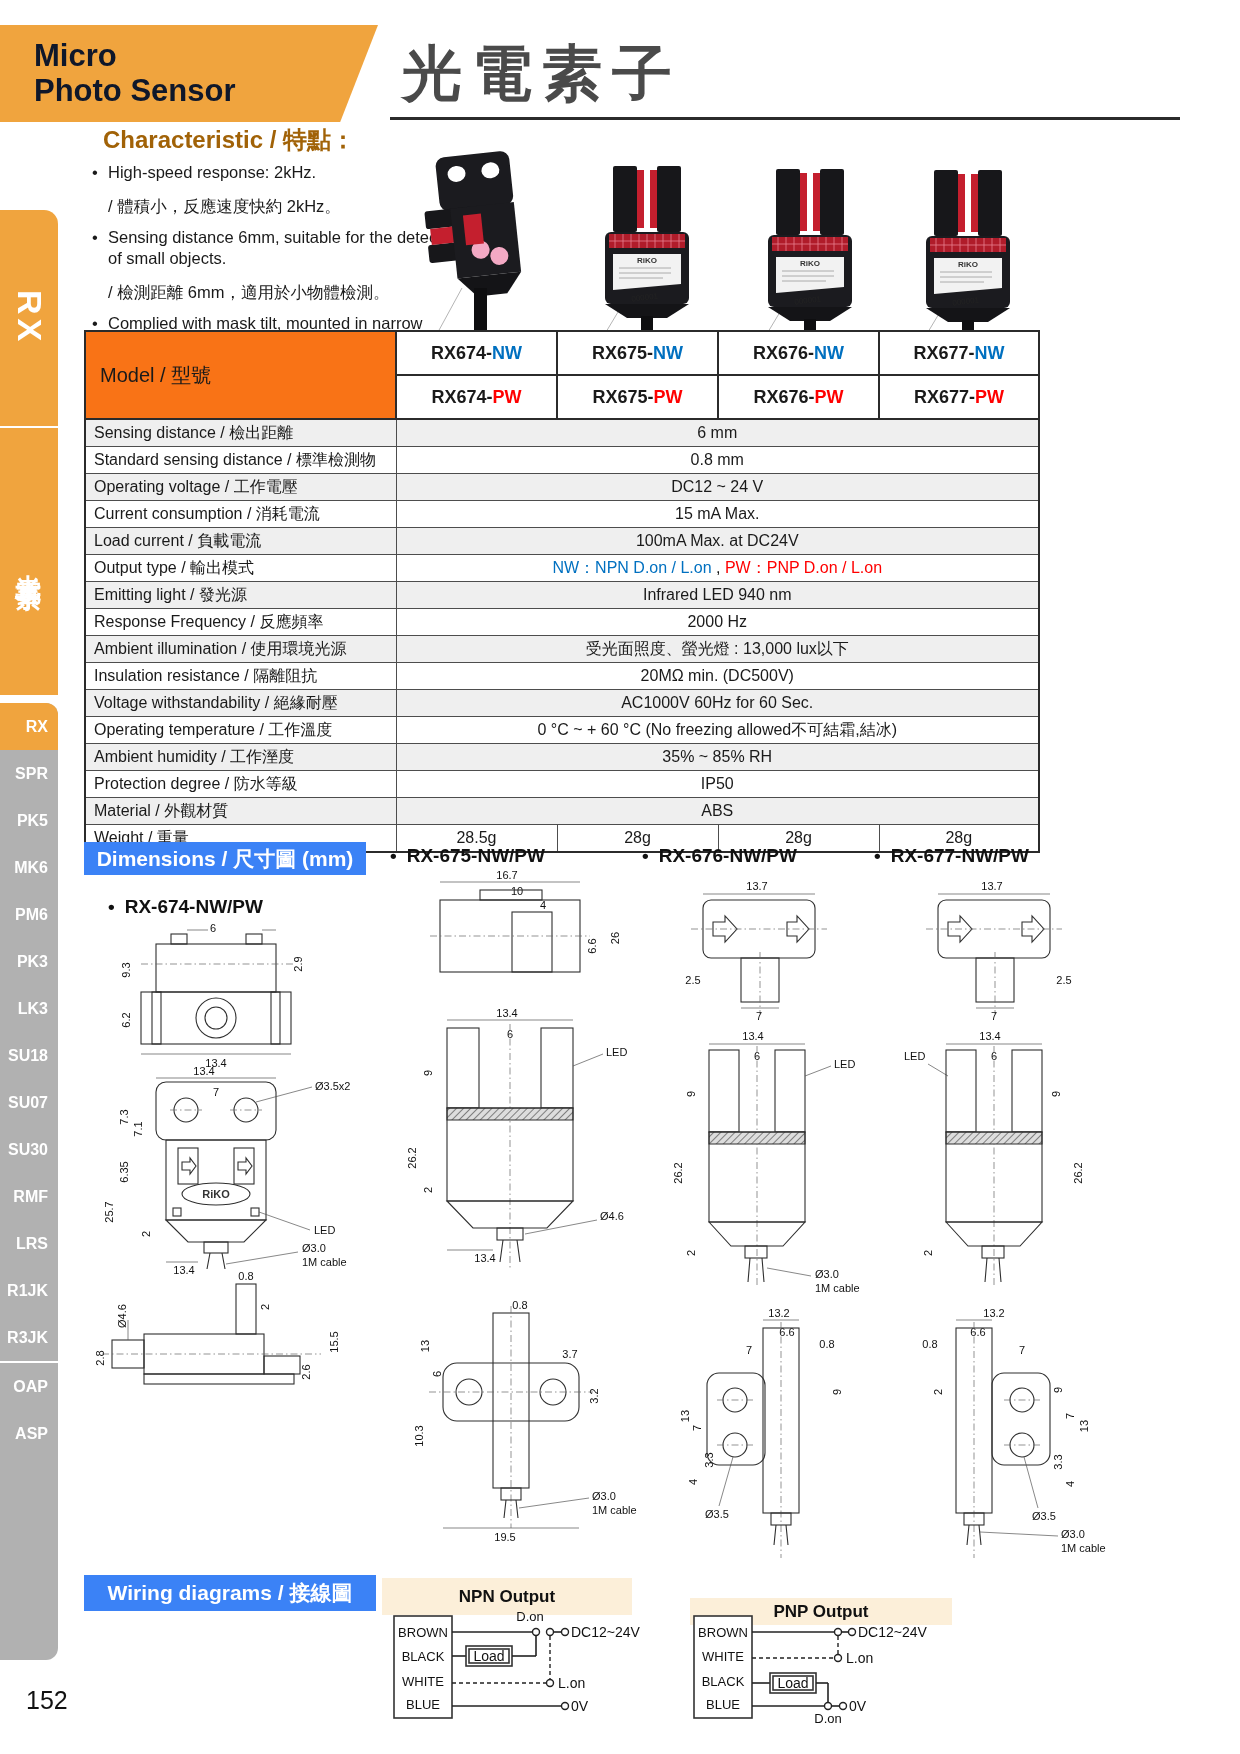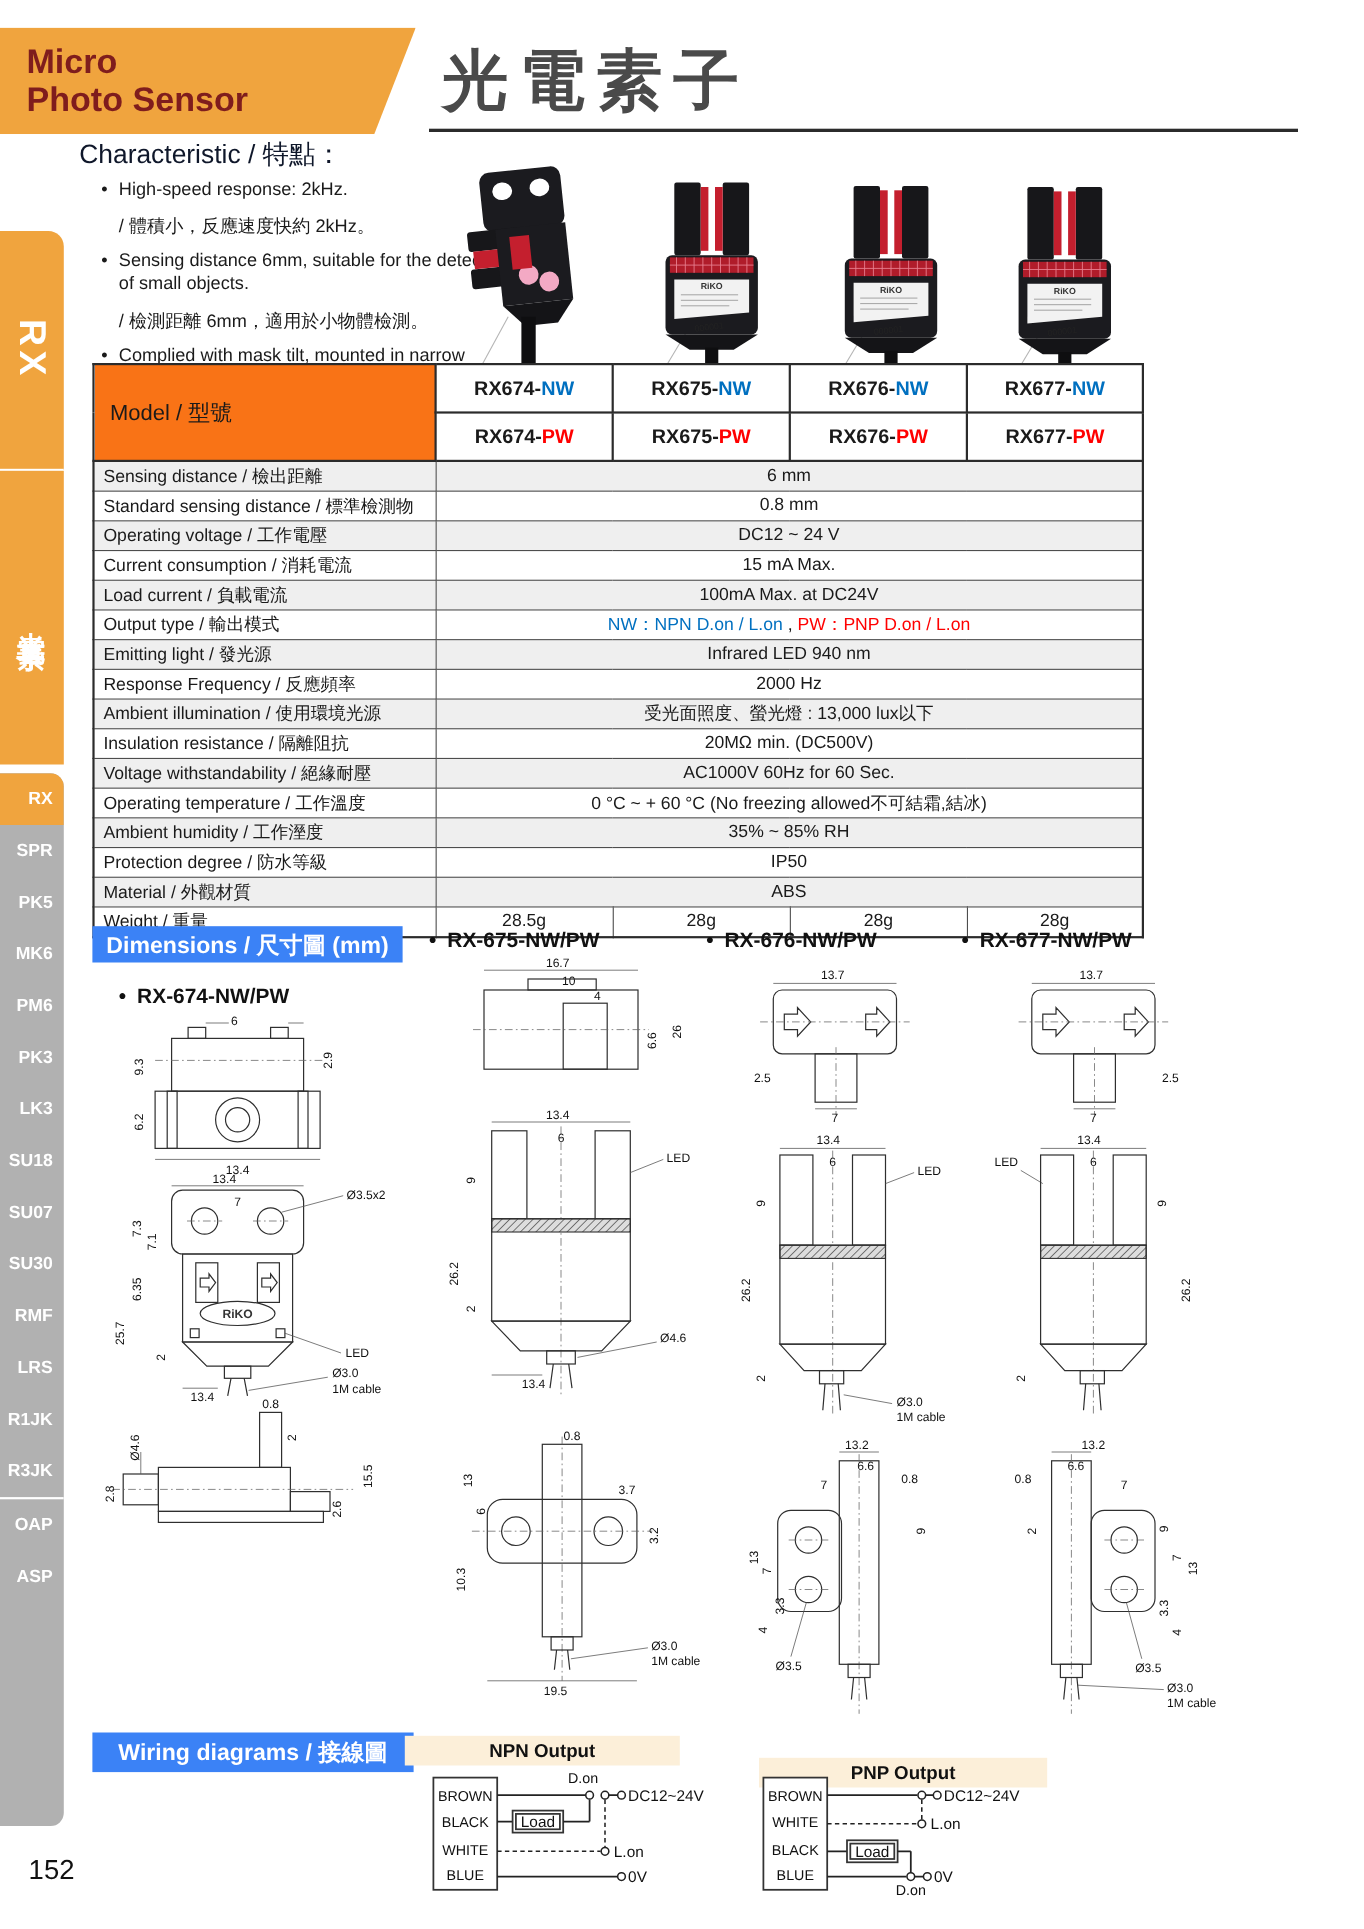--- a/index.html
+++ b/index.html
@@ -3,42 +3,42 @@
 <meta charset="utf-8">
 <style>
   html,body{margin:0;padding:0;background:#e8e8e8;}
   .page{position:relative;width:1240px;height:1754px;background:#ffffff;overflow:hidden;
         font-family:"Liberation Sans","DejaVu Sans",sans-serif;color:#1a1a1a;}
   .abs{position:absolute;}
 
   
   .hdr-orange{left:0;top:25px;width:378px;height:97px;background:#F0A43E;
     clip-path:polygon(0 0,100% 0,90% 100%,0 100%);display:flex;align-items:center;}
-  .hdr-orange .t{color:#7f1d1d;font-weight:bold;font-size:31px;line-height:1.12;padding-left:24px;}
+  .hdr-orange .t{color:#0f172a;font-weight:bold;font-size:31px;line-height:1.12;padding-left:34px;}
   .cn-title{left:402px;top:34px;font-size:60px;font-weight:bold;color:#4a4a4a;letter-spacing:10px;}
   .cn-underline{left:390px;top:117px;width:790px;height:3px;background:#2b2b2b;}
 
   
   .side-tab{left:0;width:58px;background:#F0A43E;border-radius:0 14px 0 0;
     display:flex;align-items:center;justify-content:center;}
   .side-tab.t1{top:210px;height:216px;border-bottom:2px solid #fff;}
   .side-tab.t2{top:428px;height:267px;border-radius:0;}
   .vtext{writing-mode:vertical-rl;color:#fff;font-weight:bold;}
   .vtext.series{font-size:34px;letter-spacing:4px;}
   .vtext.cat{font-size:26px;text-orientation:upright;letter-spacing:4px;}
   .side-strip{left:0;top:703px;width:58px;height:957px;background:#b1b1b1;
     border-radius:0 12px 12px 0;display:flex;flex-direction:column;overflow:hidden;}
   .side-item{height:47px;line-height:47px;text-align:right;padding-right:10px;
     color:#fff;font-weight:bold;font-size:16px;flex:0 0 auto;}
   .side-item.active{background:#F0A43E;}
   .side-div{height:2px;background:#fff;flex:0 0 auto;}
   .side-spacer{flex:1 1 auto;}
 
   
-  .char-head{left:72px;top:124px;font-size:24px;font-weight:normal;color:#0f172a;}
+  .char-head{left:103px;top:124px;font-size:24px;font-weight:bold;color:#a16207;}
   .char-list{left:92px;top:162px;width:380px;font-size:16.5px;line-height:1.32;}
   .char-item{margin-bottom:9px;display:flex;}
   .char-item .bul{width:16px;flex:0 0 auto;}
   .char-item .cn{margin-top:12px;}
 
   
   .photo{position:absolute;}
   .cable{position:absolute;background:#0e0e10;}
   .sticker-txt{font-family:"Liberation Sans",sans-serif;}
 
@@ -607,21 +607,21 @@
     <text class="d" x="156" y="652">Ø3.5</text>
     <rect class="tl" x="88" y="645" width="20" height="12"></rect>
     <path class="tl" d="M93,657 l-2,20 M103,657 l2,20"></path>
     <line class="thin" x1="104" y1="664" x2="182" y2="668"></line>
     <text class="d" x="185" y="670">Ø3.0</text>
     <text class="d" x="185" y="684">1M cable</text>
   </svg>
 
   <div class="abs gray-head" style="left:84px;top:1575px;width:292px;height:36px;">Wiring diagrams / 接線圖</div>
 
-  <div class="abs wire-title" style="left:368px;top:1578px;width:250px;height:27px;">NPN Output</div>
+  <div class="abs wire-title" style="left:382px;top:1578px;width:250px;height:37px;">NPN Output</div>
   <div class="abs wire-title" style="left:690px;top:1598px;width:262px;height:27px;text-align:right;">PNP Output</div>
 
   <svg class="abs wiresvg" style="left:390px;top:1610px;" width="270" height="118" viewBox="0 0 270 118">
     <rect class="box" x="4" y="6" width="58" height="102"></rect>
     <text class="t" x="33" y="27" text-anchor="middle">BROWN</text>
     <text class="t" x="33" y="51" text-anchor="middle">BLACK</text>
     <text class="t" x="33" y="76" text-anchor="middle">WHITE</text>
     <text class="t" x="33" y="99" text-anchor="middle">BLUE</text>
     <text class="t" x="140" y="11" text-anchor="middle">D.on</text>
     <line class="w" x1="62" y1="22" x2="143" y2="22"></line>

